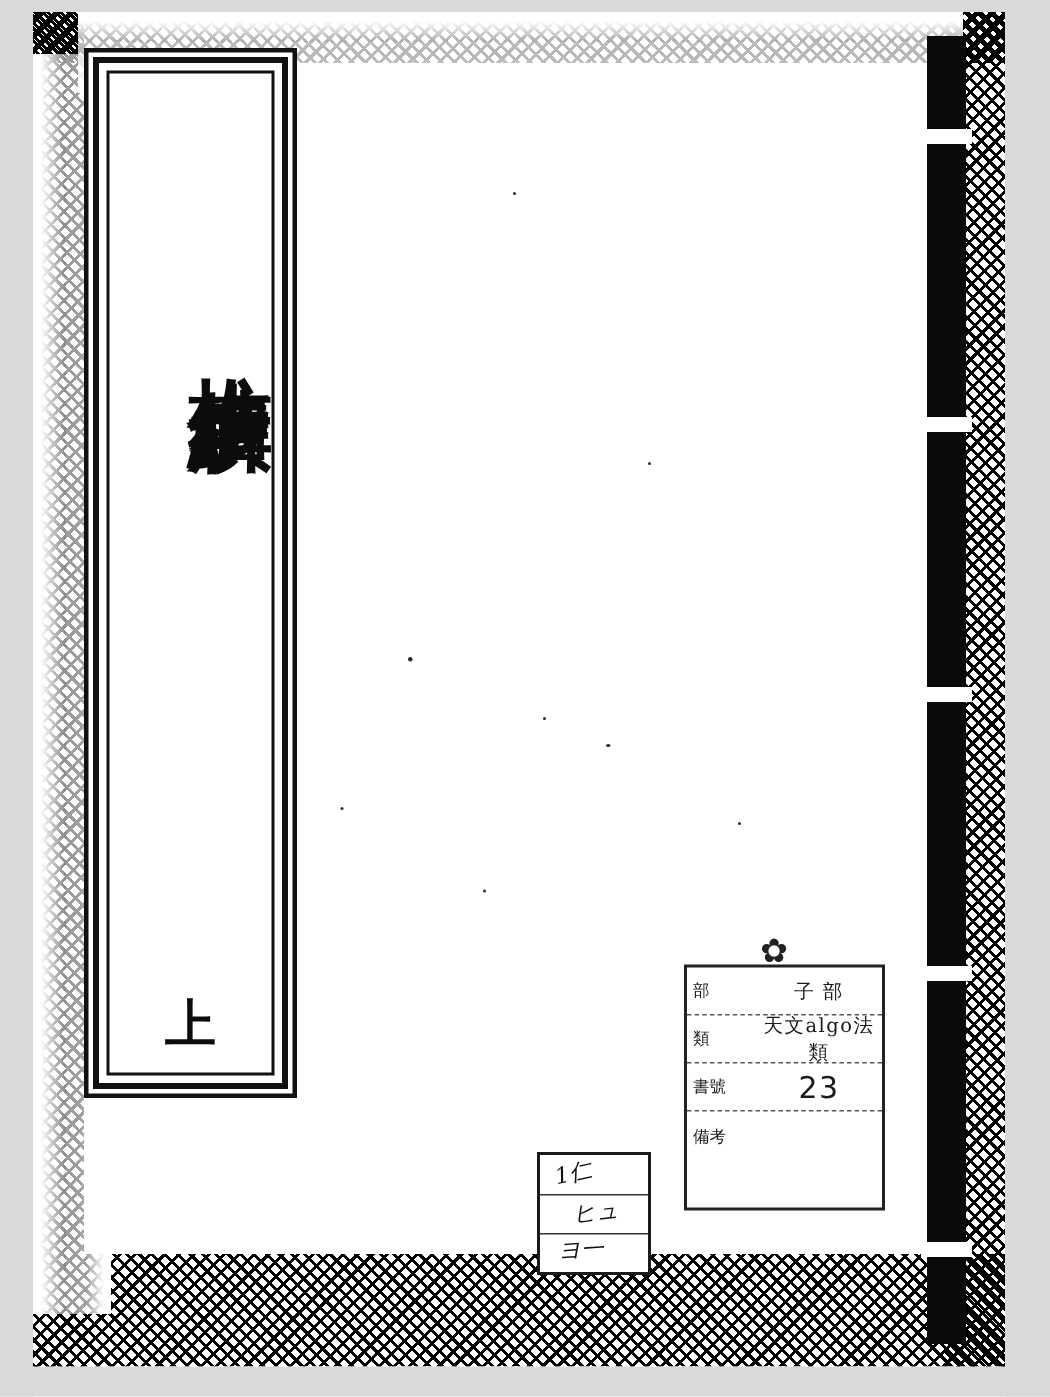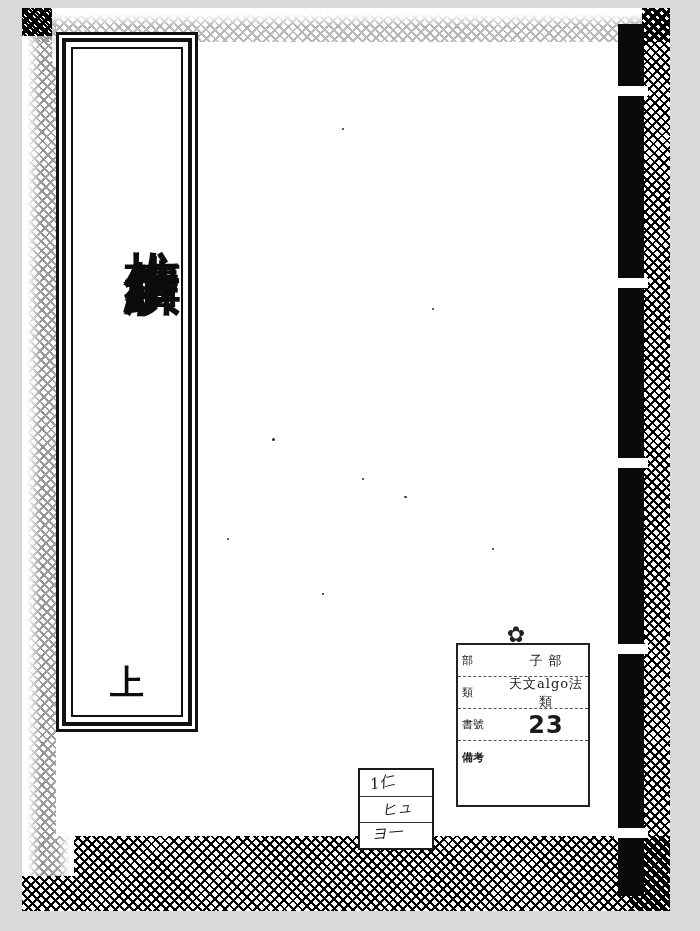--- a/index.html
+++ b/index.html
@@ -174,40 +174,40 @@
   }
   .stamp-row {
     position: relative;
     height: 32px;
     border-bottom: 1px dashed #555;
     display: flex;
     align-items: center;
     padding: 0 4px;
     box-sizing: border-box;
   }
-  .stamp-row:last-child { border-bottom: none; font-weight: bold; }
+  .stamp-row:last-child { border-bottom: none; }
   .stamp-key {
     font-family: "DejaVu Serif", serif;
     font-size: 11px;
     color: #1a1a1a;
     width: 26px;
     flex: none;
   }
   .stamp-val {
     font-family: "DejaVu Serif", serif;
     font-size: 13px;
     color: #1a1a1a;
     flex: 1;
     text-align: center;
     letter-spacing: 1px;
     margin-left: 20px;
   }
   .stamp-val.num {
-    font-size: 24px;
-    font-weight: 700;
+    font-size: 20px;
+    font-weight: 400;
     font-family: "DejaVu Sans", sans-serif;
   }
 
   
   .hand-slip {
     position: absolute;
     left: 336px;
     top: 760px;
     width: 72px;
     height: 78px;

